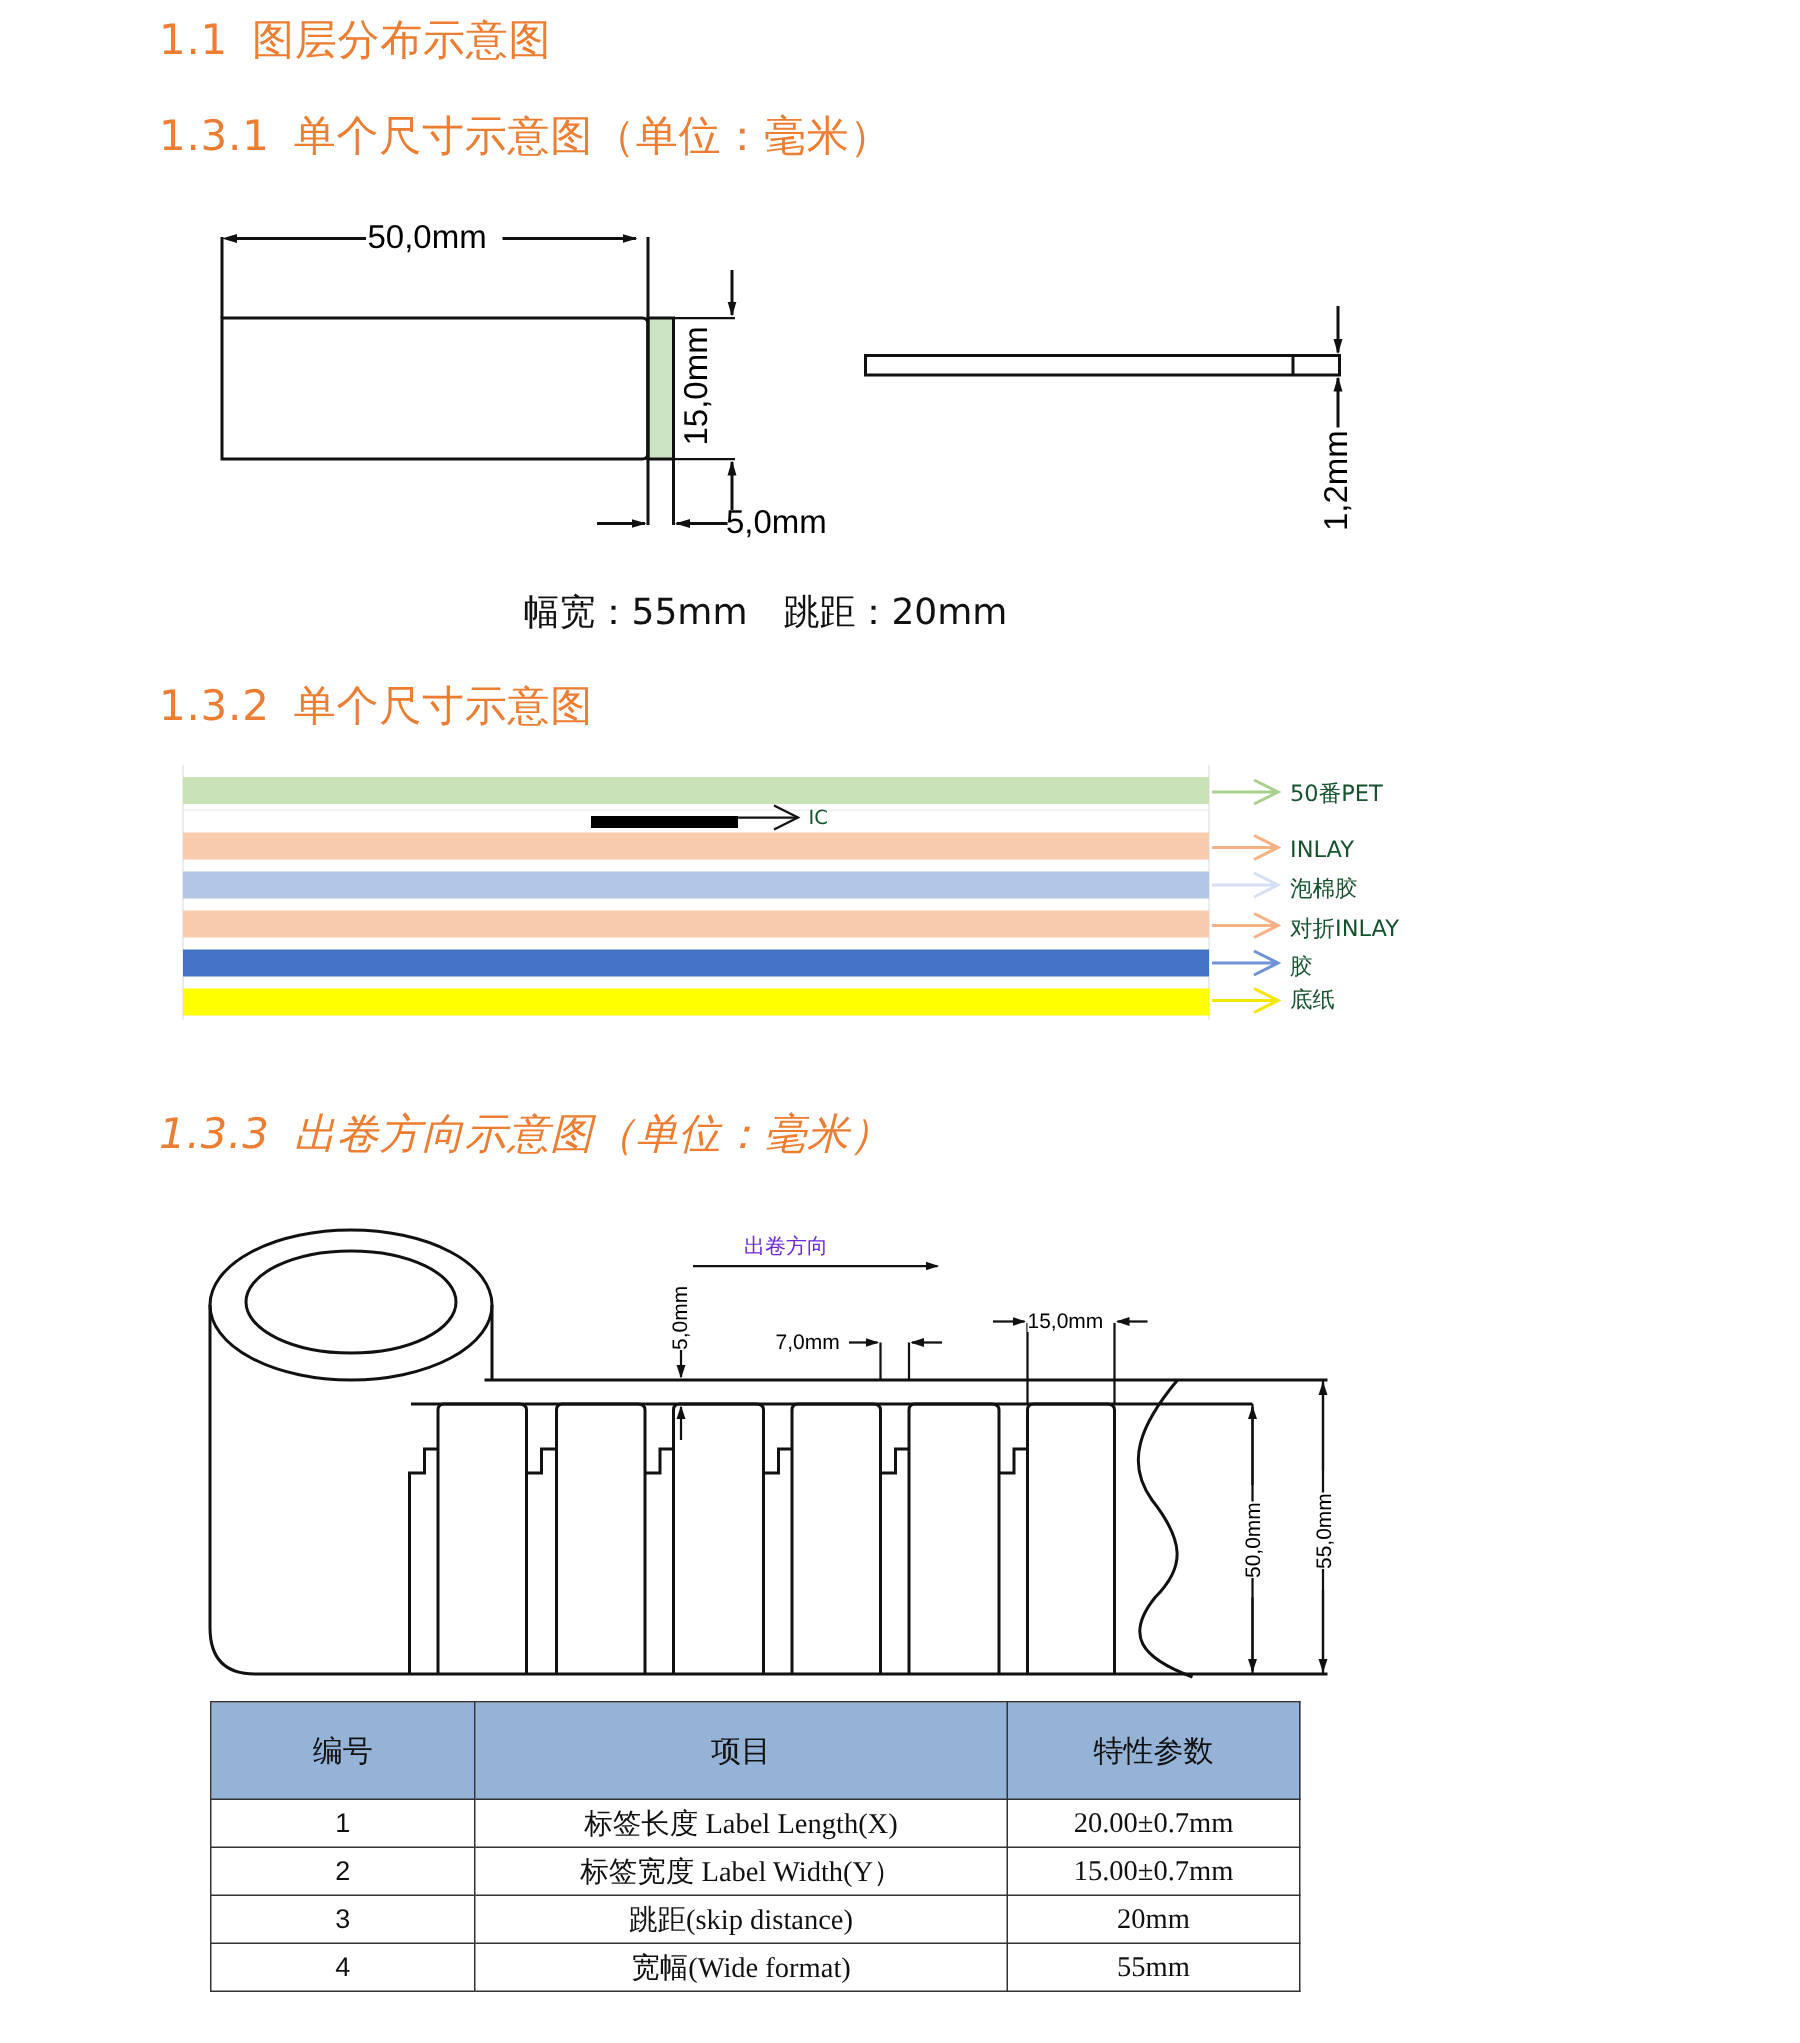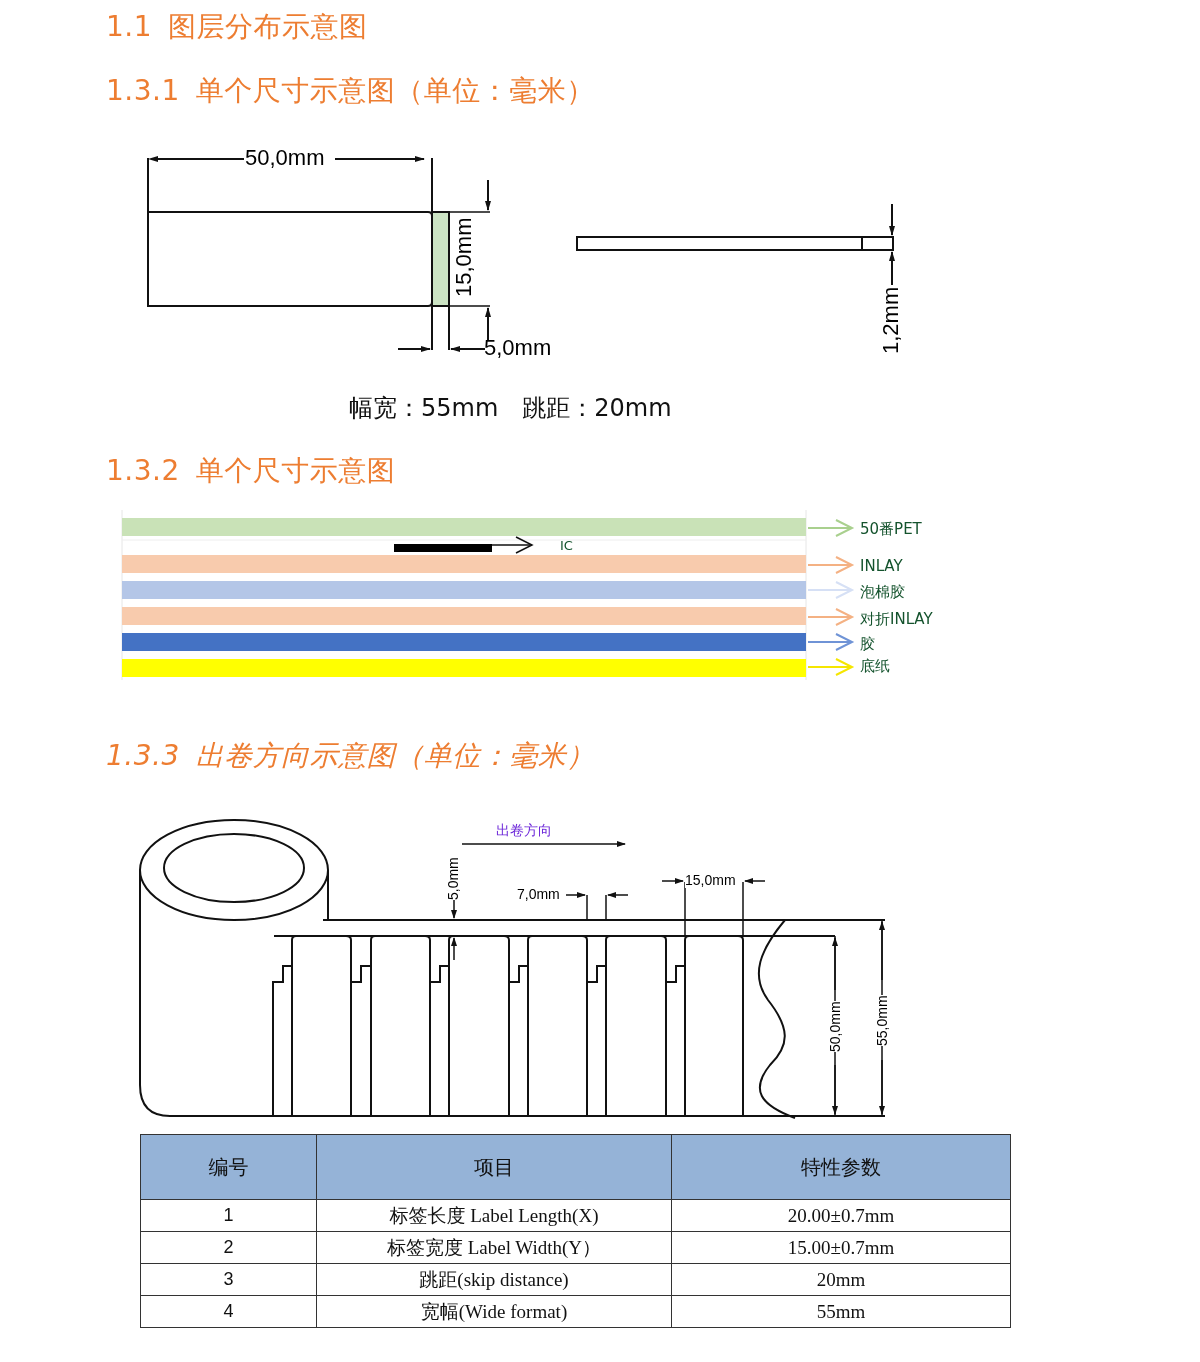--- a/index.html
+++ b/index.html
@@ -3,21 +3,21 @@
 <meta charset="utf-8">
 <style>
   html, body { margin: 0; padding: 0; background: #ffffff; }
   body { width: 1200px; height: 1362px; position: relative; overflow: hidden;
          font-family: "DejaVu Sans", "Liberation Sans", sans-serif; color: #000; }
   .h { position: absolute; color: #ED7D31; font-size: 28px; white-space: nowrap; letter-spacing: 0.5px; }
   .h .num { margin-right: 16px; }
   .abs { position: absolute; }
   .caption { position: absolute; font-size: 24px; color: #111; white-space: nowrap; }
   .legend-label { position: absolute; font-size: 15px; color: #14532d; white-space: nowrap; }
-  table.spec { position: absolute; left: 140px; top: 1134px; width: 871px; border-collapse: collapse; }
+  table.spec { position: absolute; left: 140px; top: 1134px; width: 727px; border-collapse: collapse; }
   table.spec th { background: #95B3D7; height: 62px; font-weight: normal; font-size: 20px; border: 1.5px solid #333; color: #111; }
   table.spec td { height: 31px; text-align: center; font-family: "Liberation Serif", "DejaVu Serif", serif; font-size: 19px; border: 1.5px solid #333; color: #111; padding: 0; }
   table.spec td.num { font-family: "Liberation Sans", "DejaVu Sans", sans-serif; font-size: 18px; }
 </style>
 </head>
 <body>
 
 <div class="h" style="left:106px; top:8px;">
   <span class="num">1.1</span><span>图层分布示意图</span>
 </div>
@@ -85,21 +85,21 @@
 
   <g fill="none" stroke-width="2">
     <path d="M808,28 L852,28 M836,20 L852,28 L836,36" stroke="#A9D08E"></path>
     <path d="M808,65 L852,65 M836,57 L852,65 L836,73" stroke="#F4B183"></path>
     <path d="M808,90 L852,90 M836,82 L852,90 L836,98" stroke="#D6E0F5"></path>
     <path d="M808,117 L852,117 M836,109 L852,117 L836,125" stroke="#F4B183"></path>
     <path d="M808,142 L852,142 M836,134 L852,142 L836,150" stroke="#6F93D6"></path>
     <path d="M808,167 L852,167 M836,159 L852,167 L836,175" stroke="#F5E600"></path>
   </g>
 </svg>
-<div class="legend-label" style="left:539px; top:538px; font-size:13px;margin-left:21px;">IC</div>
+<div class="legend-label" style="left:539px; top:538px; font-size:13px;">IC</div>
 <div class="legend-label" style="left:860px; top:520px;">50番PET</div>
 <div class="legend-label" style="left:860px; top:557px;">INLAY</div>
 <div class="legend-label" style="left:860px; top:583px;">泡棉胶</div>
 <div class="legend-label" style="left:860px; top:610px;">对折INLAY</div>
 <div class="legend-label" style="left:860px; top:635px;">胶</div>
 <div class="legend-label" style="left:860px; top:657px;">底纸</div>
 
 <svg class="abs" style="left:0; top:800px;" width="1200" height="330">
   <defs>
     <marker id="ar2" markerWidth="9" markerHeight="7" refX="8" refY="3.5" orient="auto" markerUnits="userSpaceOnUse">

